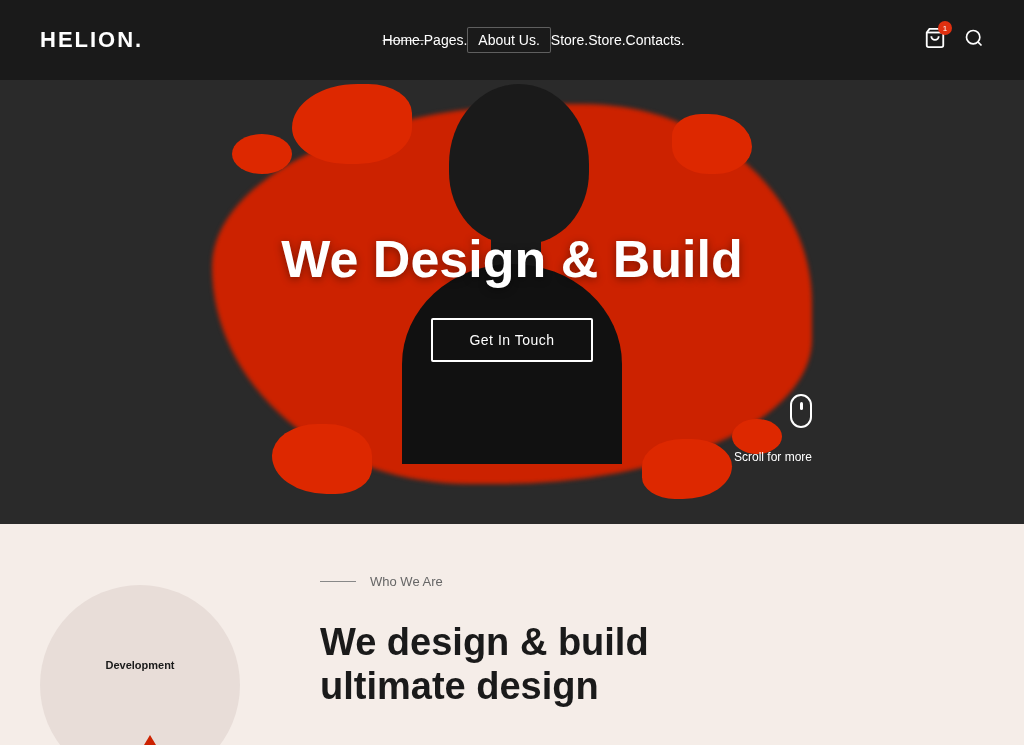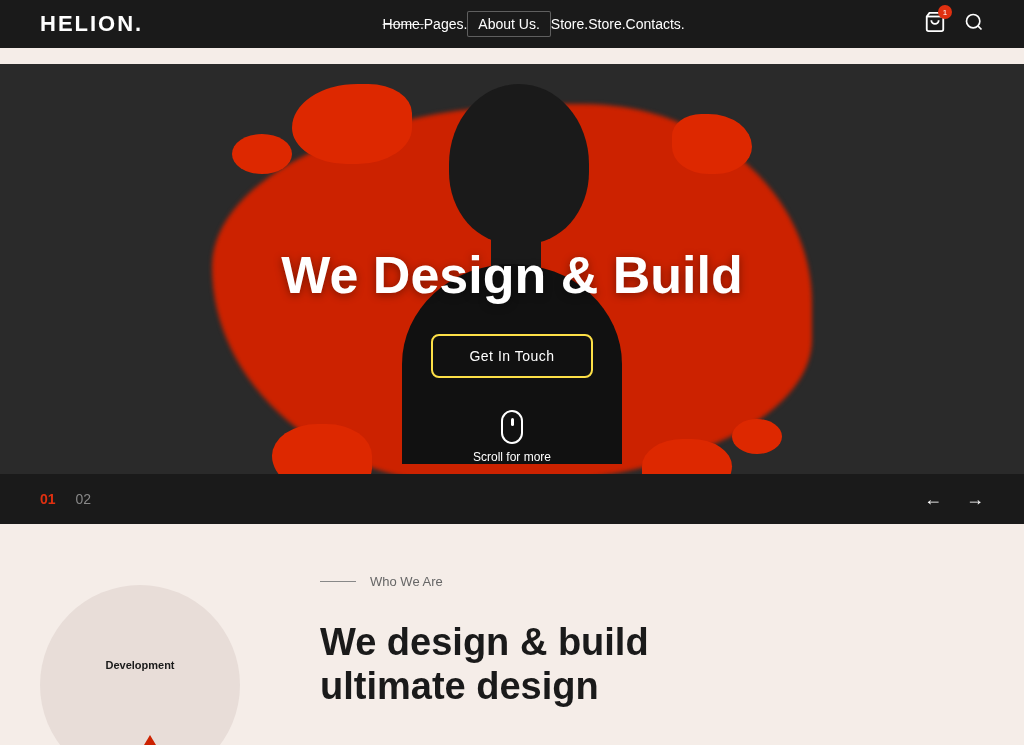--- a/index.html
+++ b/index.html
@@ -2,21 +2,21 @@
 <html><head>
   <meta charset="utf-8">
   <style>
     * { margin: 0; padding: 0; box-sizing: border-box; }
     body { font-family: 'Arial', sans-serif; width: 1024px; height: 745px; overflow: hidden; background: #f5ede8; }
 
     
     .header {
       position: absolute;
       top: 0; left: 0; right: 0;
-      height: 48px;
+      height: 80px;
       background: #1a1a1a;
       display: flex;
       align-items: center;
       padding: 0 40px;
       z-index: 10;
     }
     .logo {
       color: #fff;
       font-size: 22px;
       font-weight: 800;
@@ -165,36 +165,36 @@
     .hero-title {
       color: #fff;
       font-size: 52px;
       font-weight: 800;
       line-height: 1.15;
       margin-bottom: 28px;
       text-shadow: 0 2px 8px rgba(0,0,0,0.4);
     }
     .hero-btn {
       display: inline-block;
-      border: 2px solid #fde047;
+      border: 2px solid #ffffff;
       color: #fff;
       padding: 12px 36px;
       font-size: 14px;
       cursor: pointer;
       background: transparent;
-      border-radius: 8px;
+      border-radius: 2px;
       letter-spacing: 0.5px;
       margin-bottom: 32px;
     }
 
     .scroll-hint {
       display: flex;
       flex-direction: column;
-      align-items: center;
-      gap: 6px;
+      align-items: flex-end;
+      gap: 22px;
       color: #fff;
       font-size: 12px;
     }
     .scroll-mouse {
       width: 22px;
       height: 34px;
       border: 2px solid #fff;
       border-radius: 12px;
       position: relative;
       display: flex;
@@ -380,30 +380,20 @@
     </h1>
     <button class="hero-btn">Get In Touch</button>
     <div class="scroll-hint">
       <div class="scroll-mouse">
         <div class="scroll-wheel"></div>
       </div>
       <span>Scroll for more</span>
     </div>
   </div>
 
-  <div class="hero-bottom">
-    <div class="slide-indicators">
-      <span class="slide-num">01</span>
-      <span class="slide-num inactive">02</span>
-    </div>
-    <div class="nav-arrows">
-      <span class="nav-arrow">←</span>
-      <span class="nav-arrow">→</span>
-    </div>
-  </div>
 </section>
 
 <section class="bottom-section">
 
   <div class="dev-circle-wrap">
     <div class="dev-circle">
       <span class="dev-label">Development</span>
     </div>
     <div class="dev-triangle"></div>
   </div>

